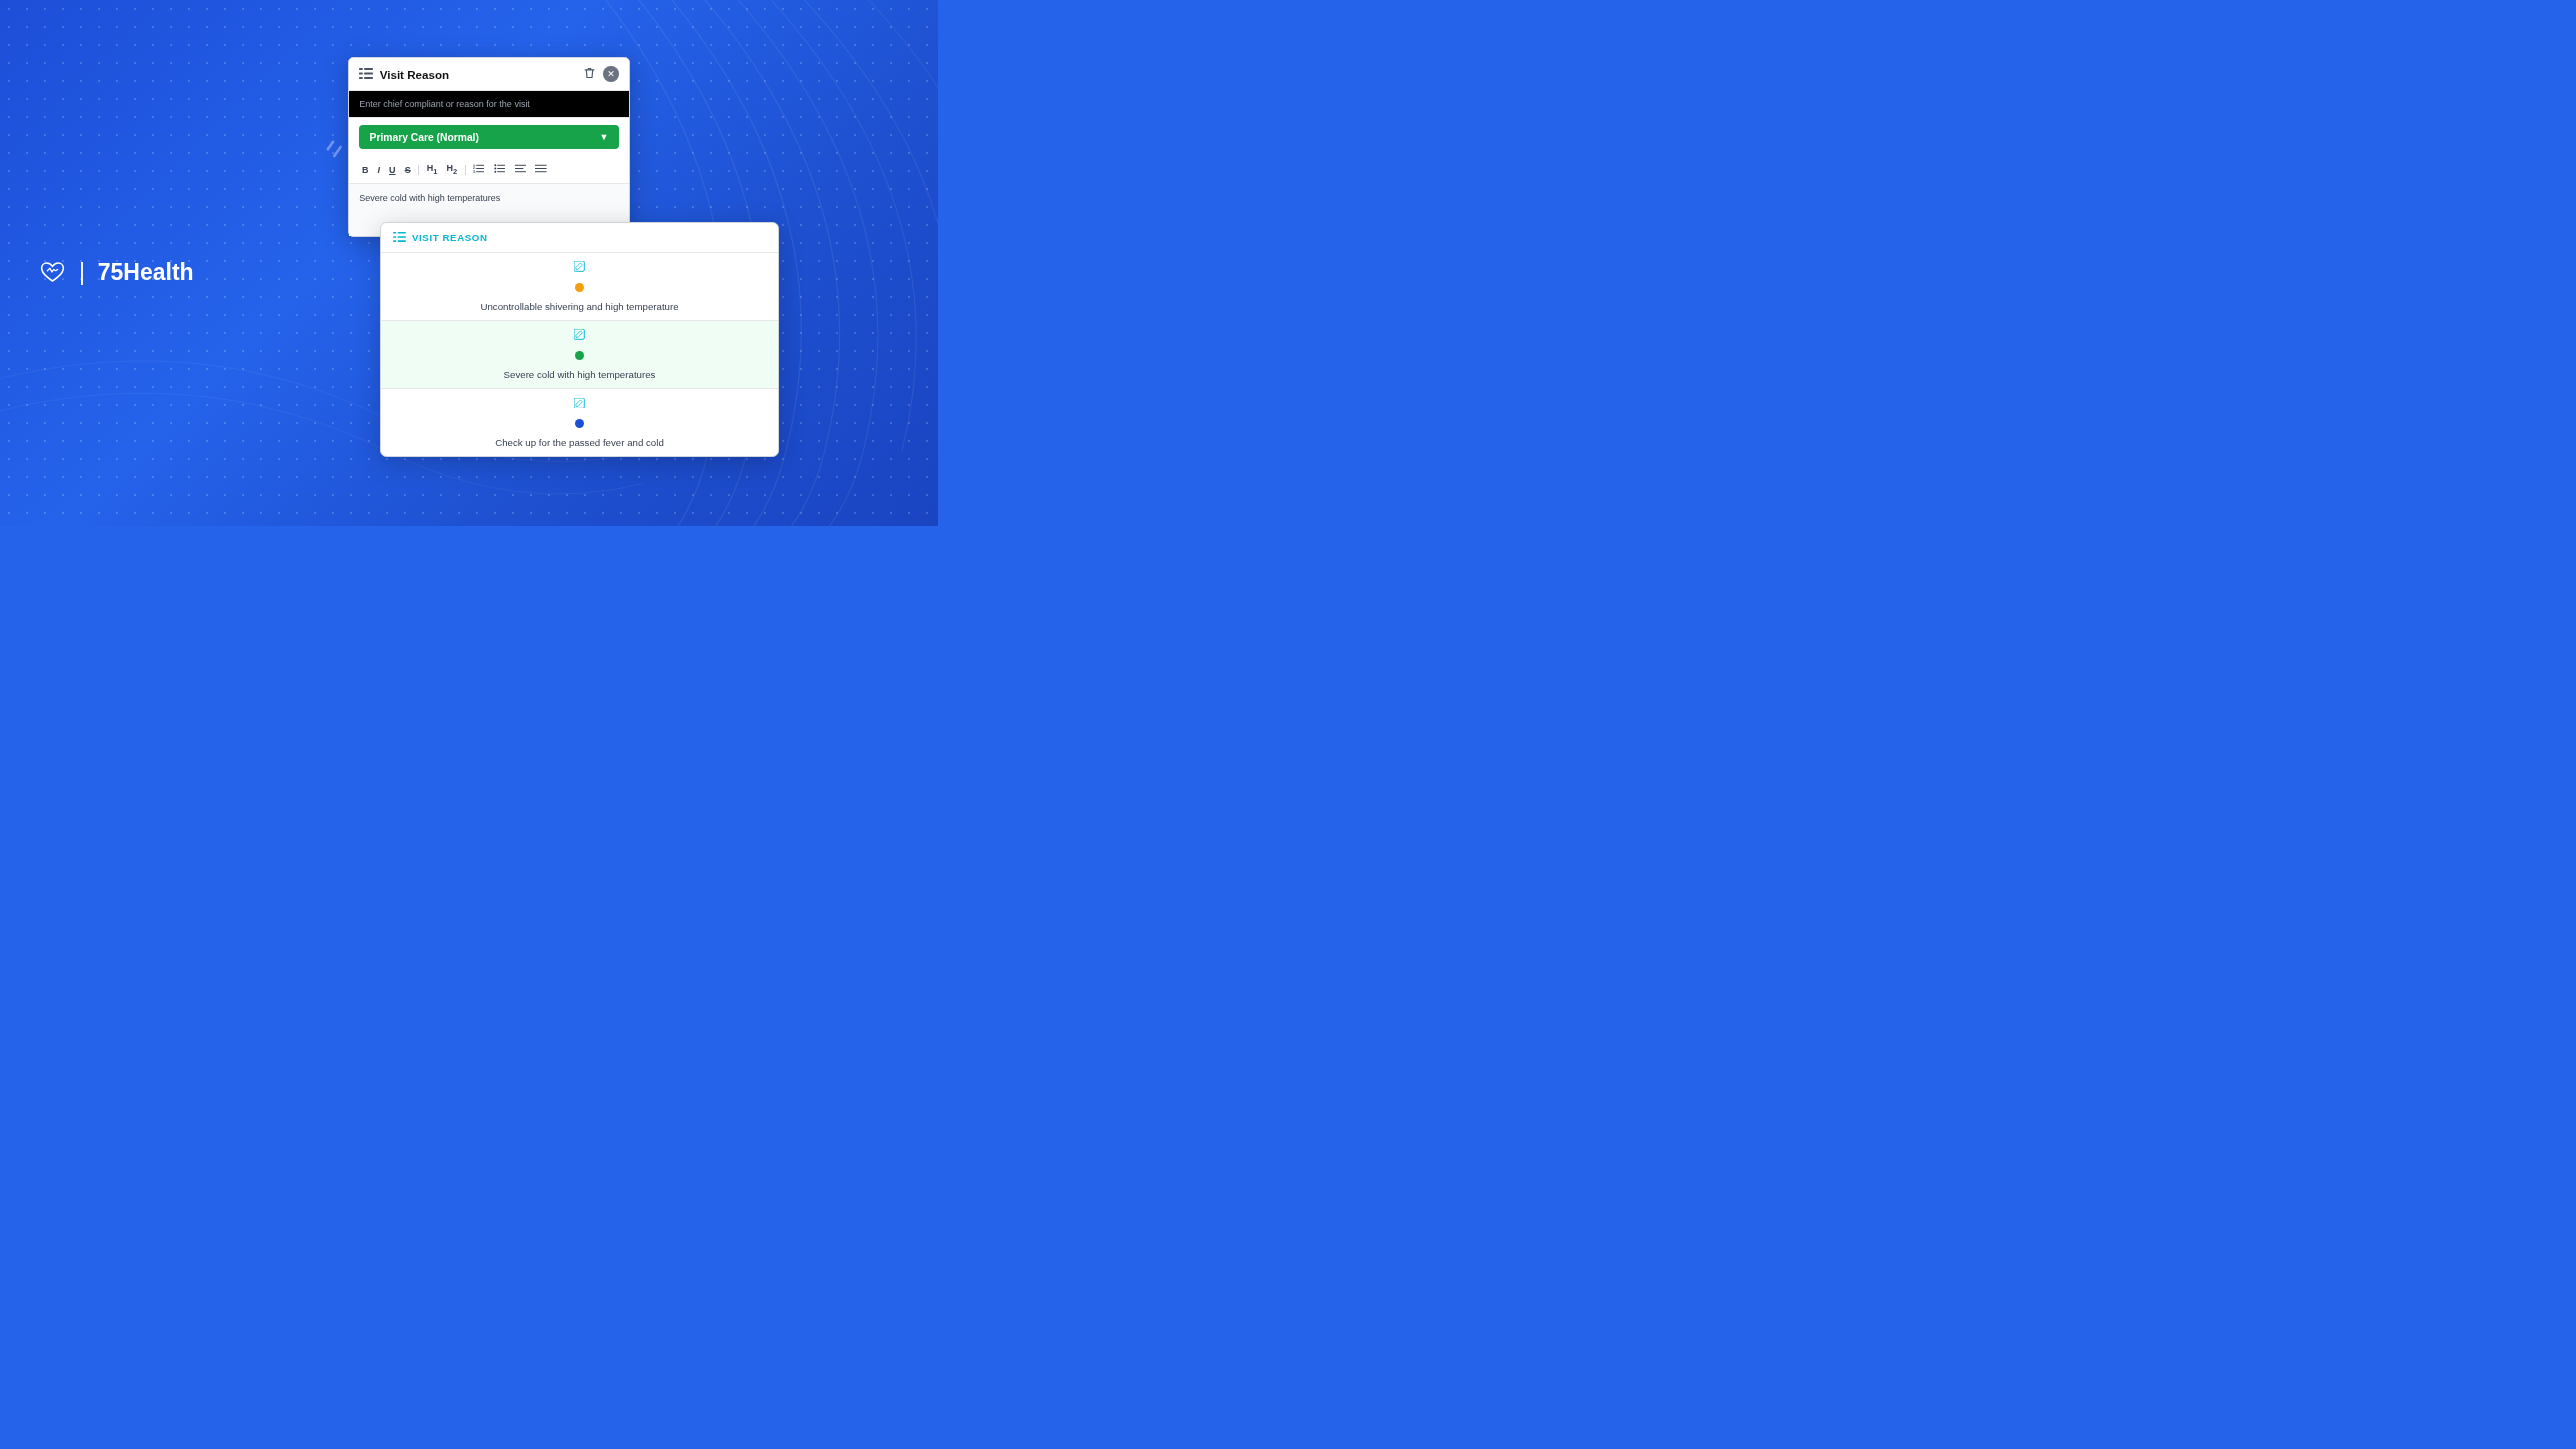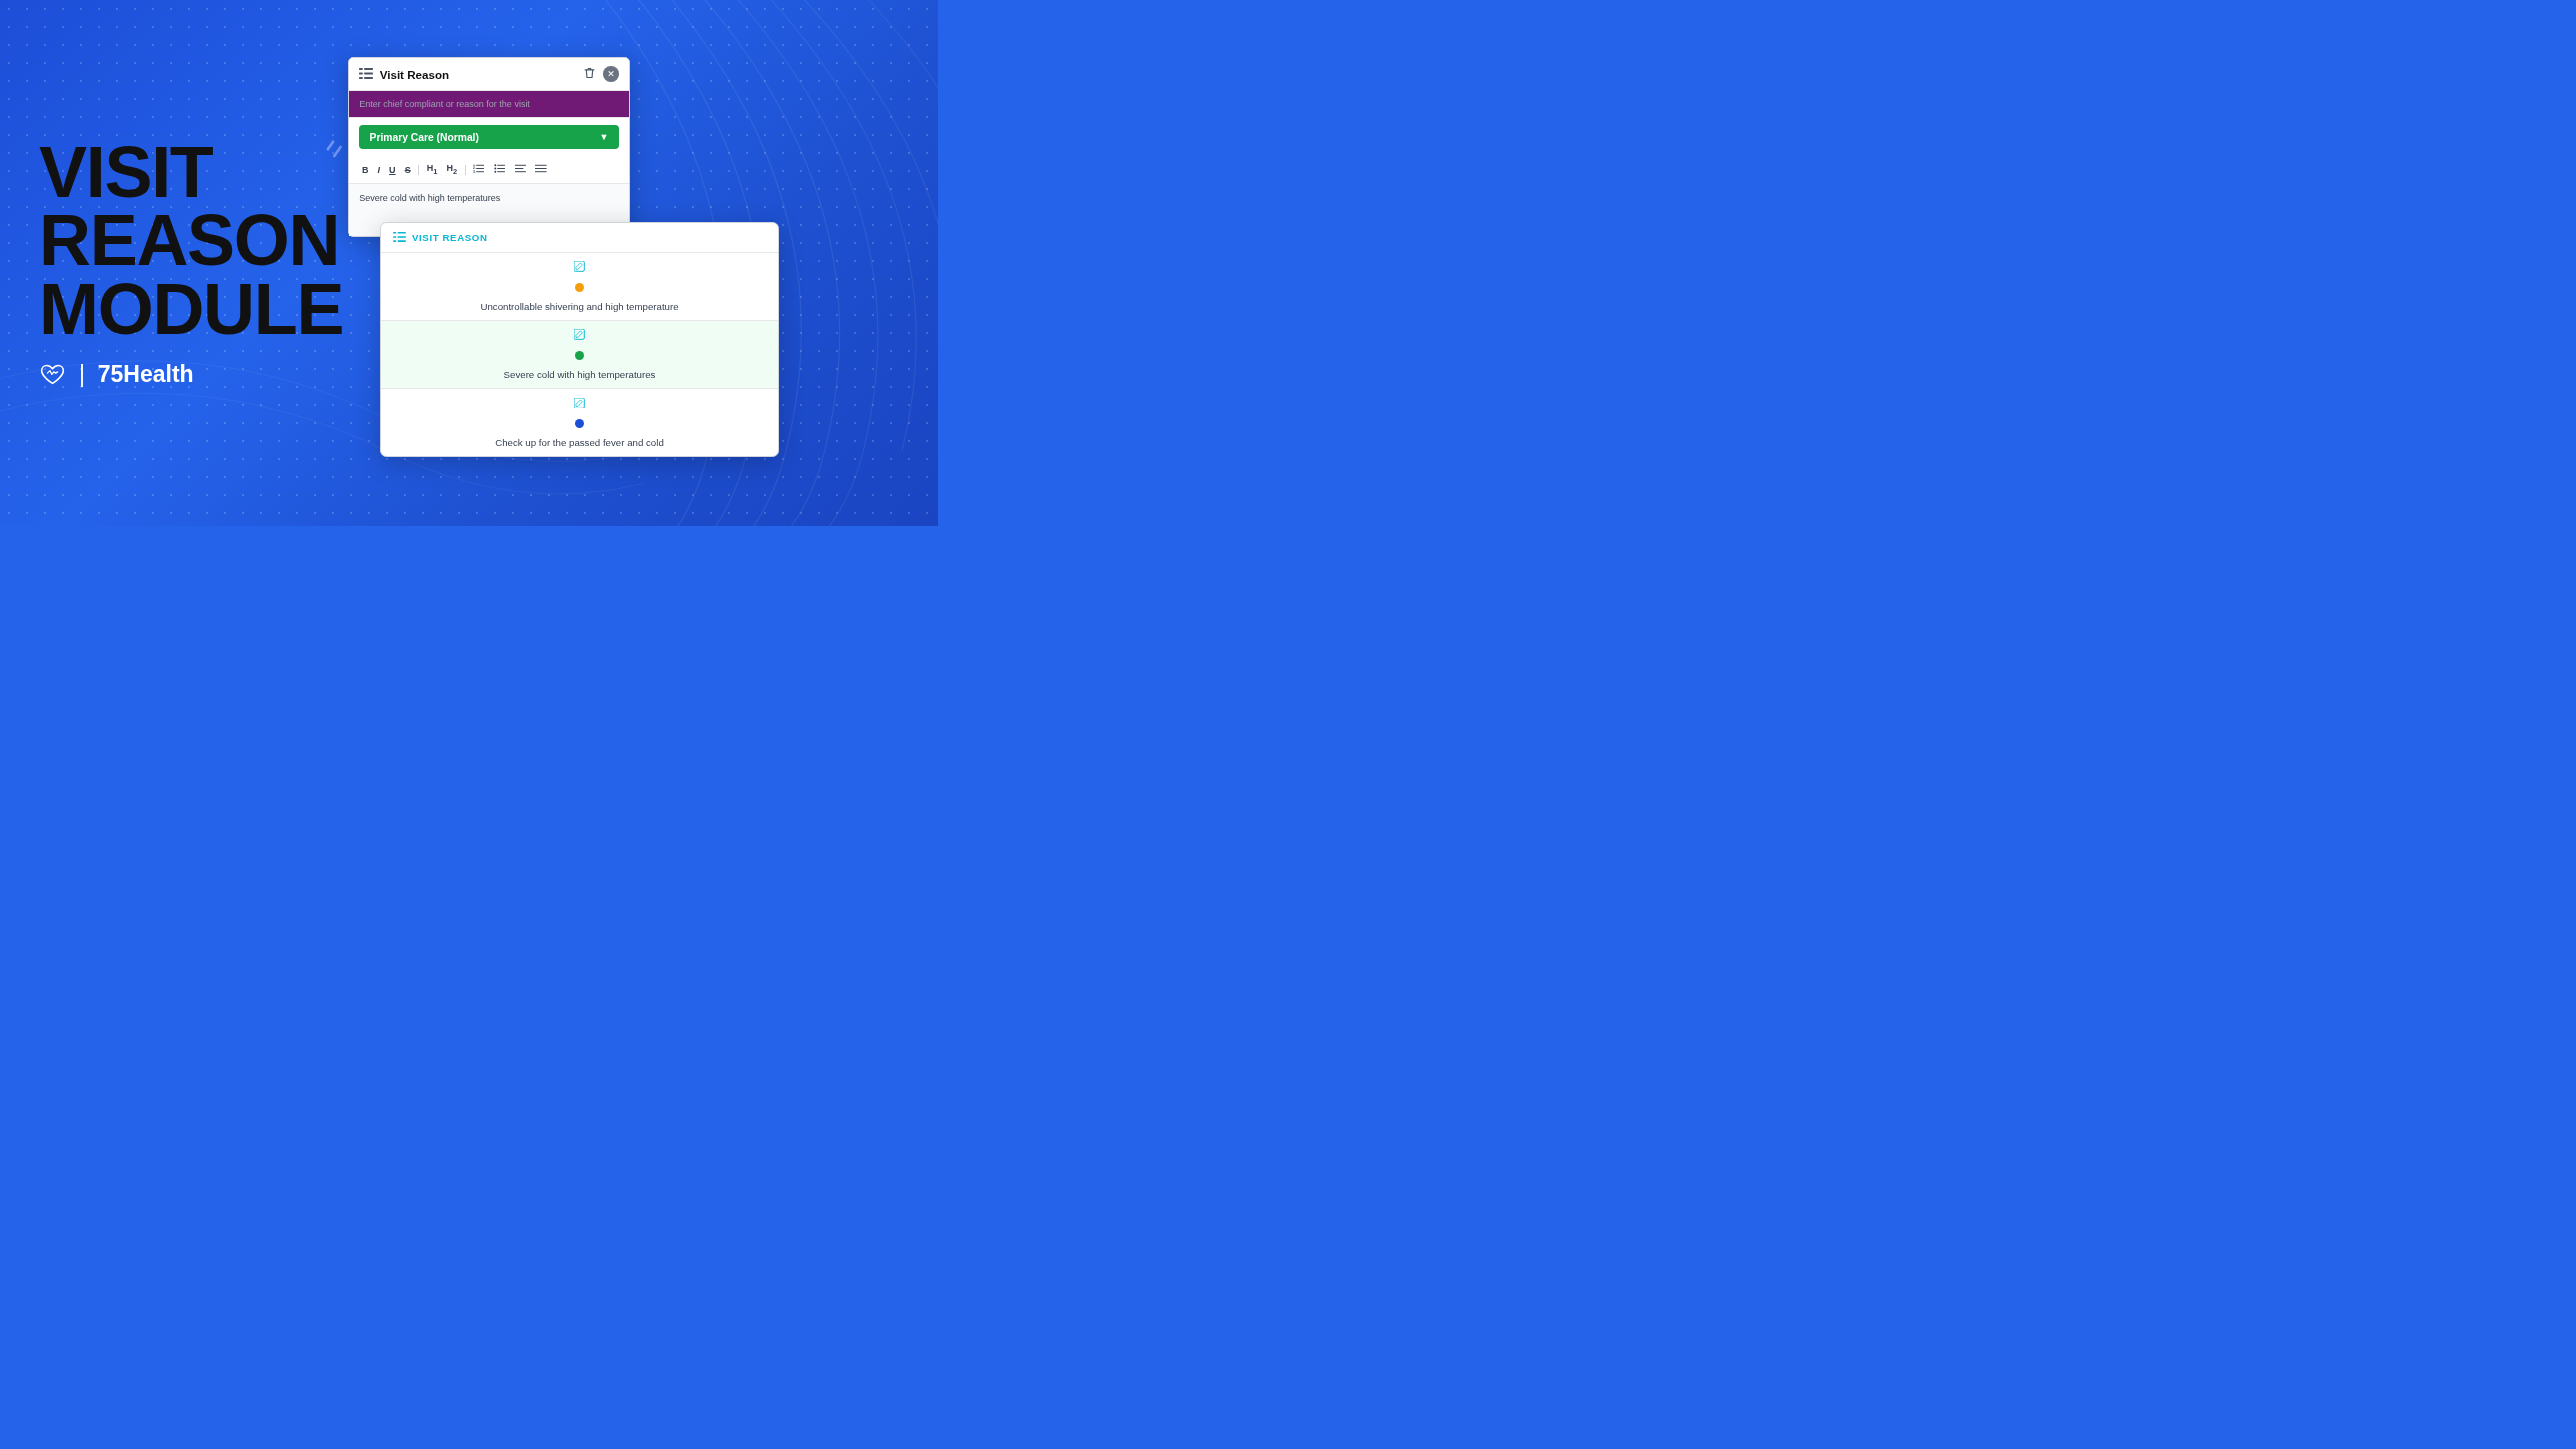--- a/index.html
+++ b/index.html
@@ -132,21 +132,21 @@
       align-items: center;
       justify-content: center;
       font-size: 9px;
     }
 
     .placeholder-input {
       padding: 7.7px 10.3px;
       color: #9ca3af;
       font-size: 9px;
       border-bottom: 0.6px solid #e5e7eb;
-      background: #701a75;
+      background: #000000;
     }
 
     .care-button {
       margin: 7.7px 10.3px;
       background: #16a34a;
       color: white;
       border-radius: 3.9px;
       padding: 6.4px 10.3px;
       display: flex;
       align-items: center;
@@ -294,25 +294,20 @@
     <path d="M 1150 -50 Q 1500 300 1400 700" stroke="rgba(255,255,255,0.07)" stroke-width="2" fill="none"></path>
     <path d="M 1200 -50 Q 1560 300 1460 700" stroke="rgba(255,255,255,0.07)" stroke-width="2" fill="none"></path>
     <path d="M 1300 -50 Q 1660 300 1560 700" stroke="rgba(255,255,255,0.06)" stroke-width="2" fill="none"></path>
 
     <path d="M -50 600 Q 300 500 600 650 Q 800 750 1000 700" stroke="rgba(255,255,255,0.06)" stroke-width="1.5" fill="none"></path>
     <path d="M -50 650 Q 300 550 600 700 Q 800 800 1000 750" stroke="rgba(255,255,255,0.06)" stroke-width="1.5" fill="none"></path>
   </svg>
 </div>
 
 <div class="left-section">
-  <div class="main-title">
-    <div>VISIT</div>
-    <div>REASON</div>
-    <div>MODULE</div>
-  </div>
   <div class="brand-row">
 
     <svg width="27" height="23" viewBox="0 0 42 36" fill="none" xmlns="http://www.w3.org/2000/svg">
       <path d="M21 32 C21 32 4 22 4 12 C4 7.5 7.5 4 12 4 C15.5 4 18.5 6 21 9 C23.5 6 26.5 4 30 4 C34.5 4 38 7.5 38 12 C38 22 21 32 21 32Z" stroke="white" stroke-width="2.5" fill="none"></path>
       <path d="M13 16 L17 12 L20 18 L23 14 L26 16 L29 14" stroke="white" stroke-width="2" fill="none" stroke-linecap="round" stroke-linejoin="round"></path>
     </svg>
     <span class="brand-divider">|</span>
     <span class="brand-name">75Health</span>
   </div>
 </div>

